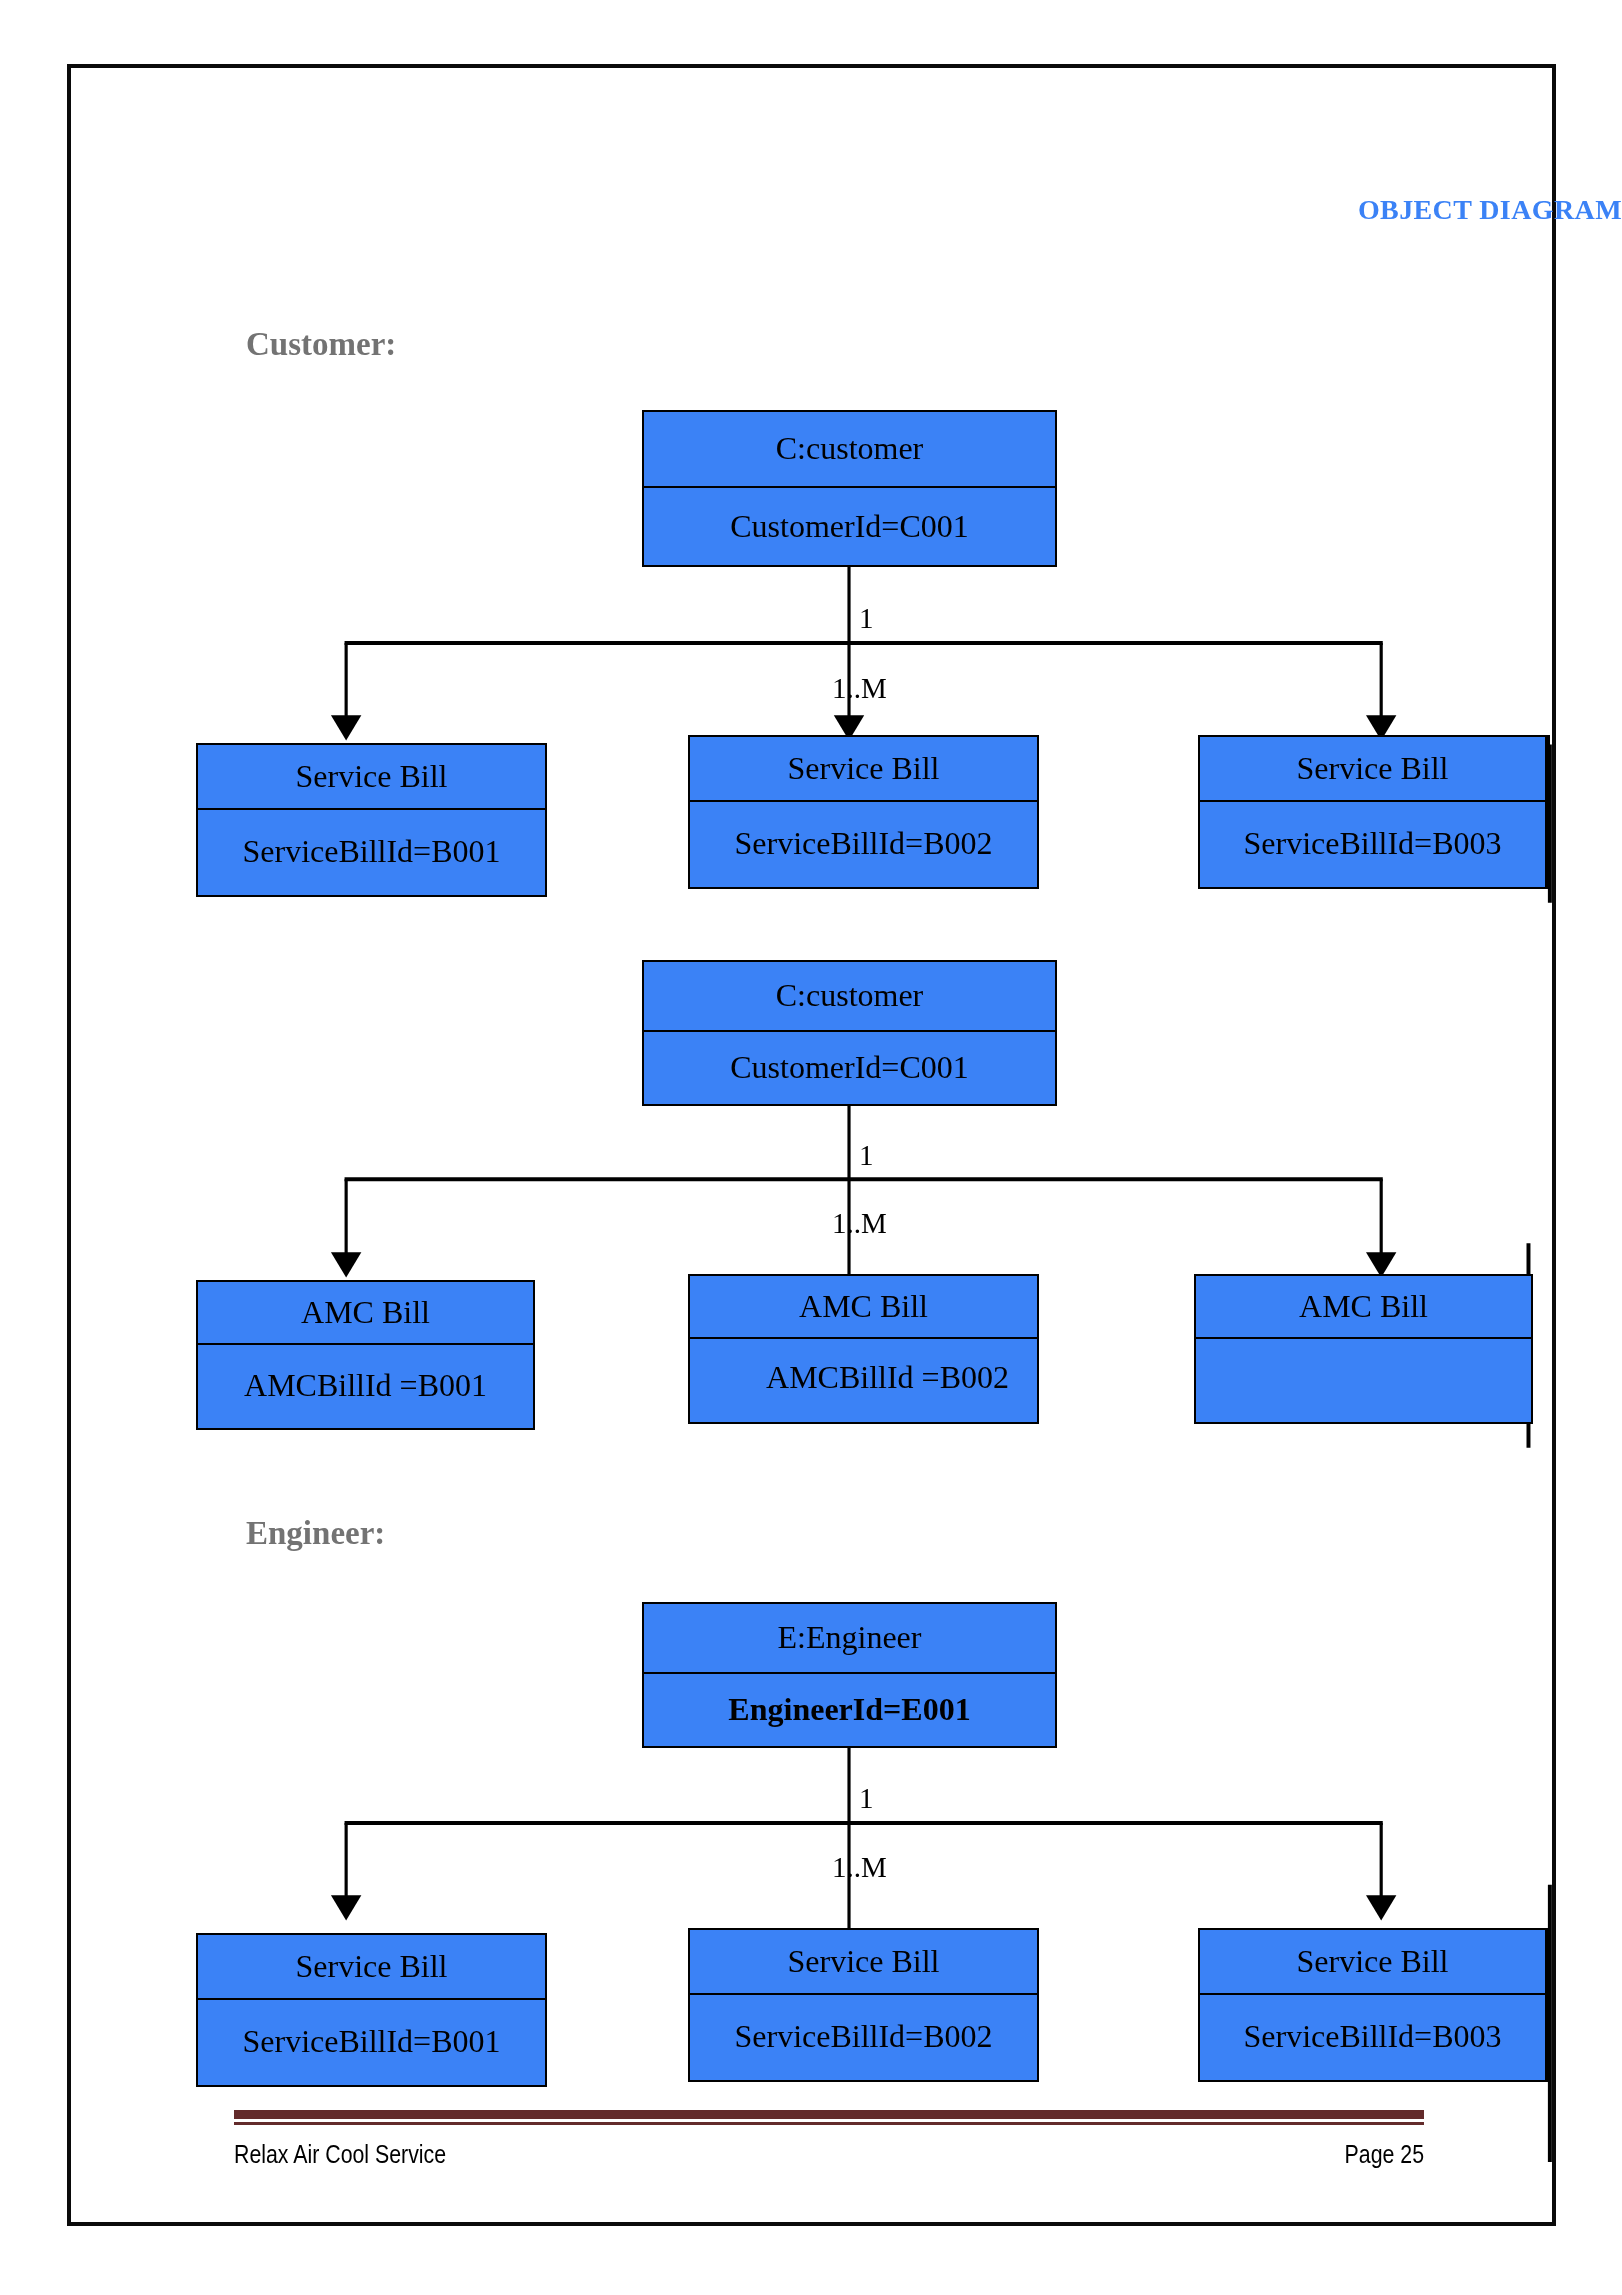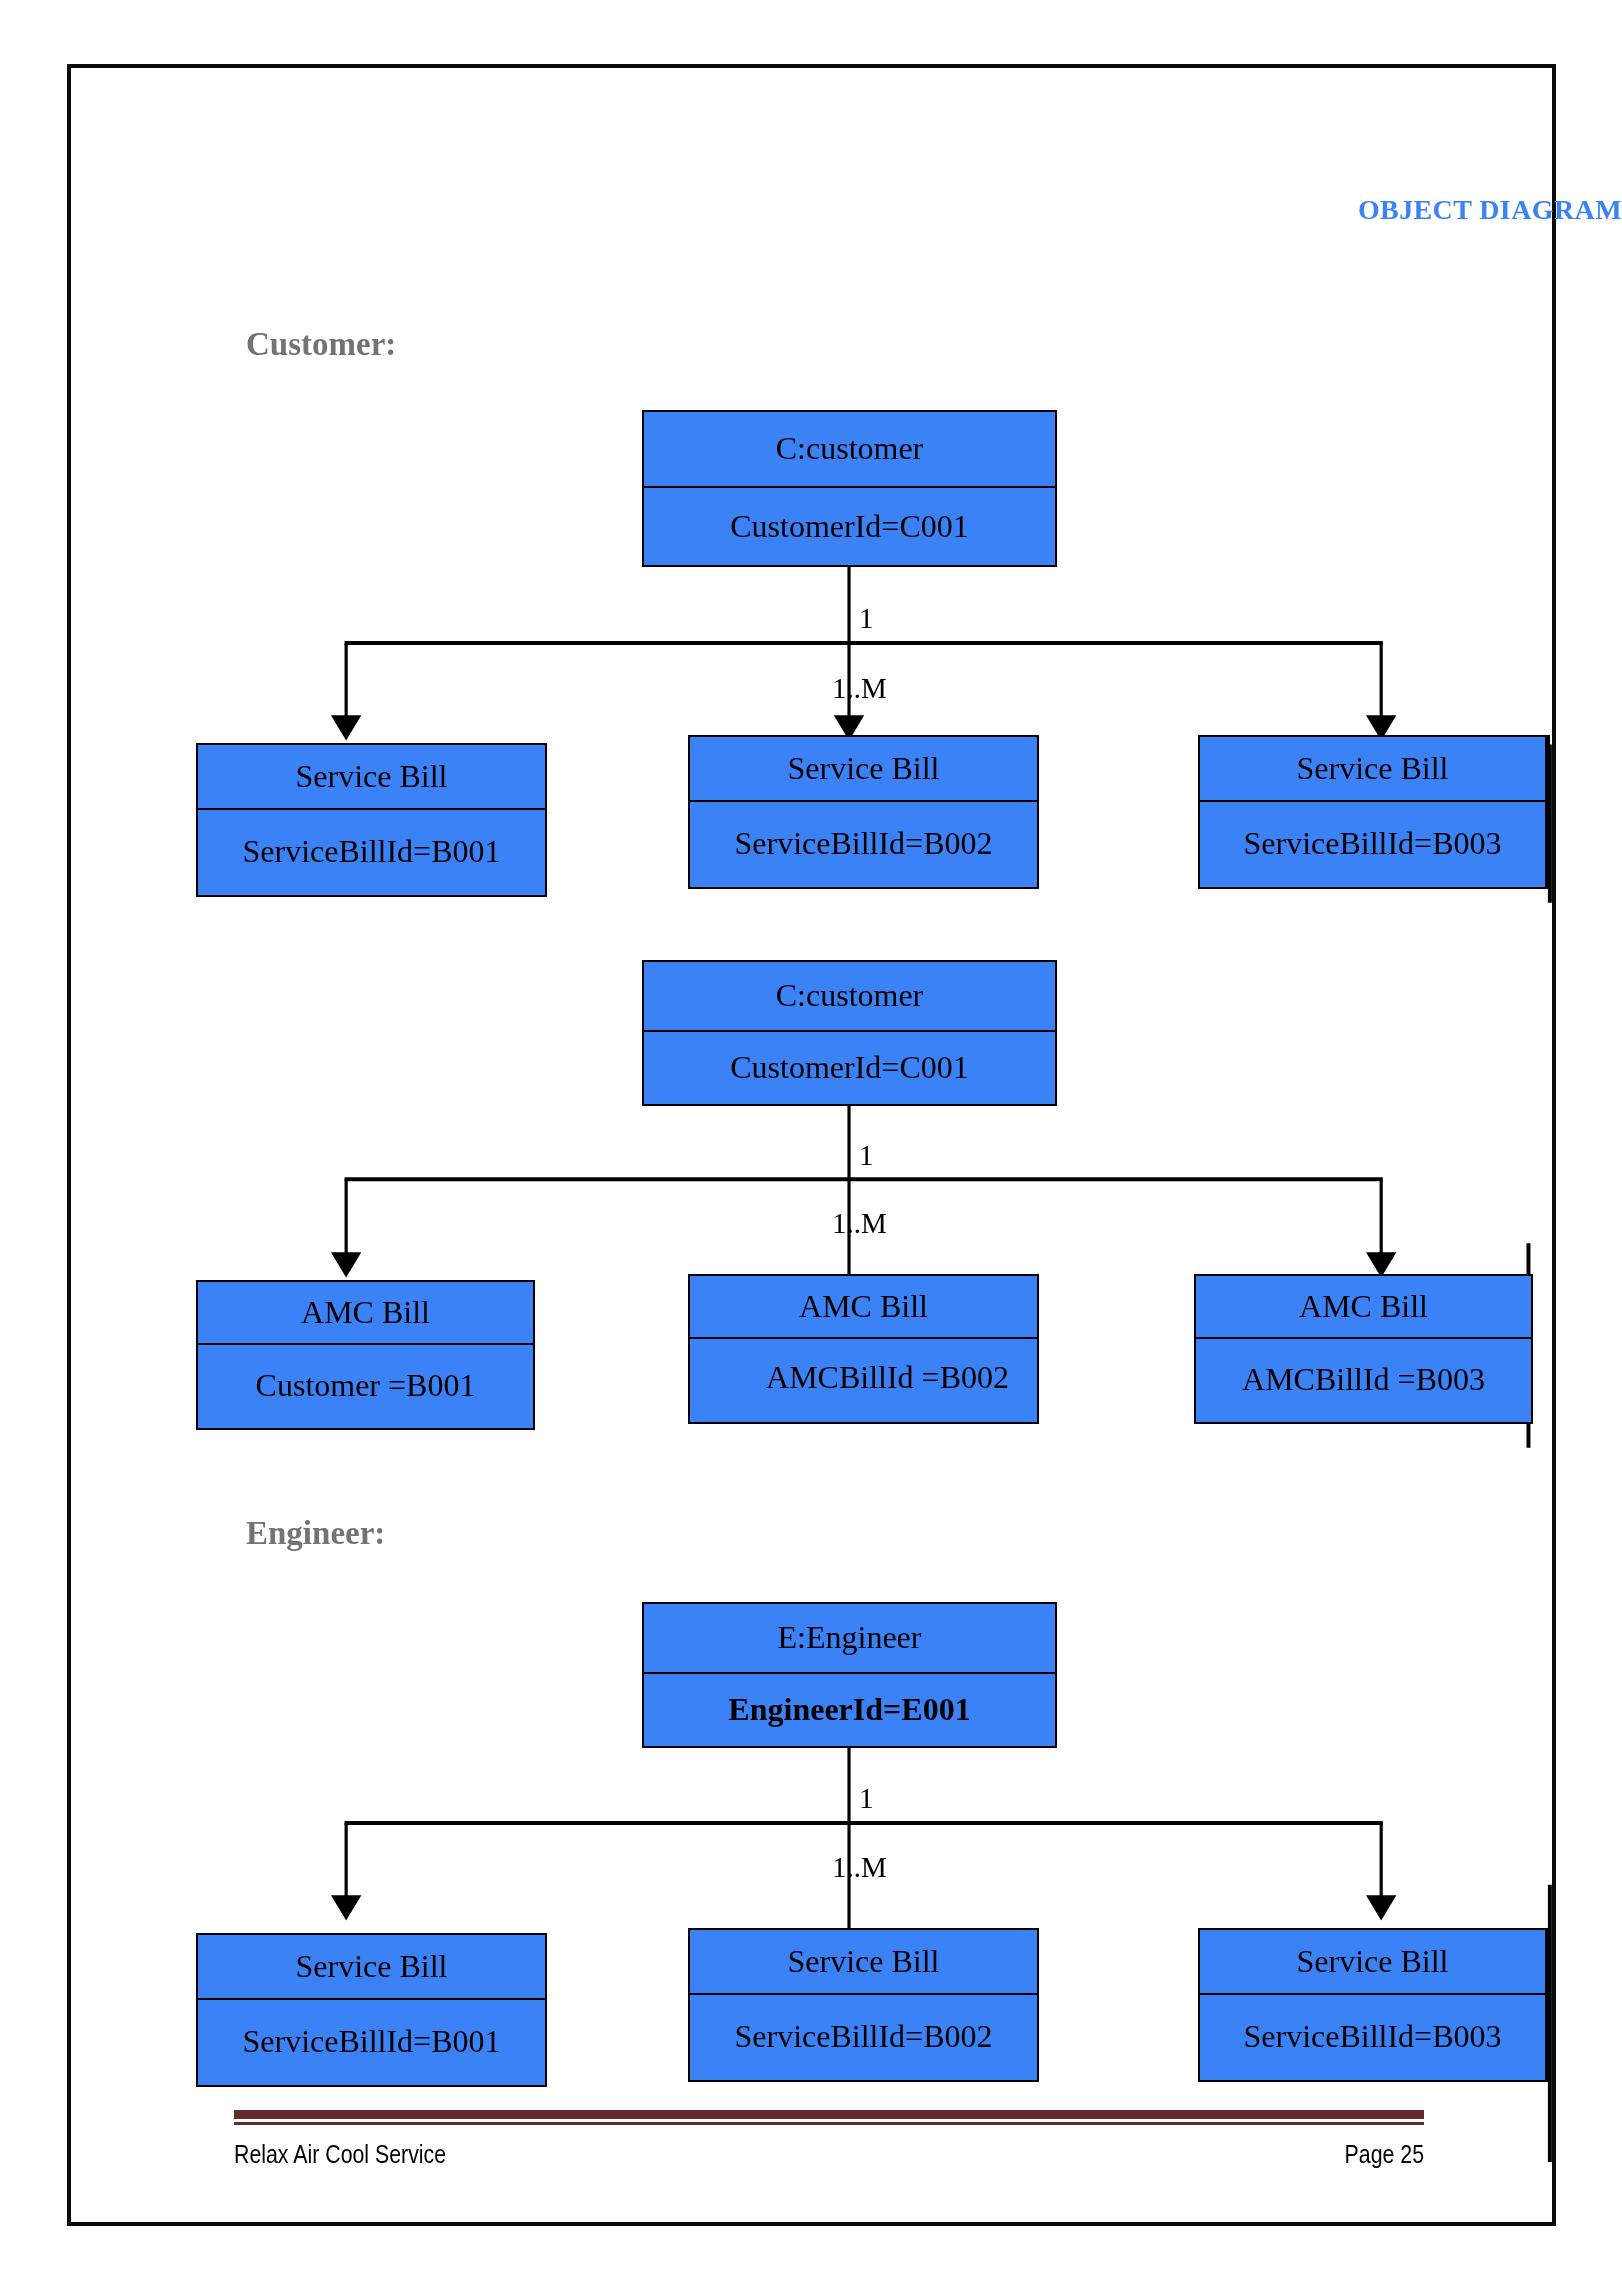--- a/index.html
+++ b/index.html
@@ -187,31 +187,30 @@
 
   <div class="obj-box" style="left:642px; top:960px; width:415px; height:146px;">
     <div class="row head" style="height:70px;">C:customer</div>
     <div class="row" style="height:71px;">CustomerId=C001</div>
   </div>
   <div class="mult" style="left:859px; top:1139px;">1</div>
   <div class="mult" style="left:832px; top:1207px;">1..M</div>
 
   <div class="obj-box" style="left:196px; top:1280px; width:339px; height:150px;">
     <div class="row head" style="height:63px;">AMC Bill</div>
-    <div class="row" style="height:82px;">Customer =B001</div>
+    <div class="row" style="height:82px;">AMCBillId =B001</div>
   </div>
 
   <div class="obj-box" style="left:688px; top:1274px; width:351px; height:150px;">
     <div class="row head" style="height:63px;">AMC Bill</div>
     <div class="row" style="height:78px;padding-left:48px;">AMCBillId =B002</div>
   </div>
 
   <div class="obj-box" style="left:1194px; top:1274px; width:339px; height:150px;">
     <div class="row head" style="height:63px;">AMC Bill</div>
-    <div class="row" style="height:82px;">AMCBillId =B003</div>
   </div>
 
   <div class="section-label" style="left:246px; top:1515px;">Engineer:</div>
 
   <div class="obj-box" style="left:642px; top:1602px; width:415px; height:146px;">
     <div class="row head" style="height:70px;">E:Engineer</div>
     <div class="row" style="height:71px;font-weight:bold;">EngineerId=E001</div>
   </div>
   <div class="mult" style="left:859px; top:1782px;">1</div>
   <div class="mult" style="left:832px; top:1851px;">1..M</div>

